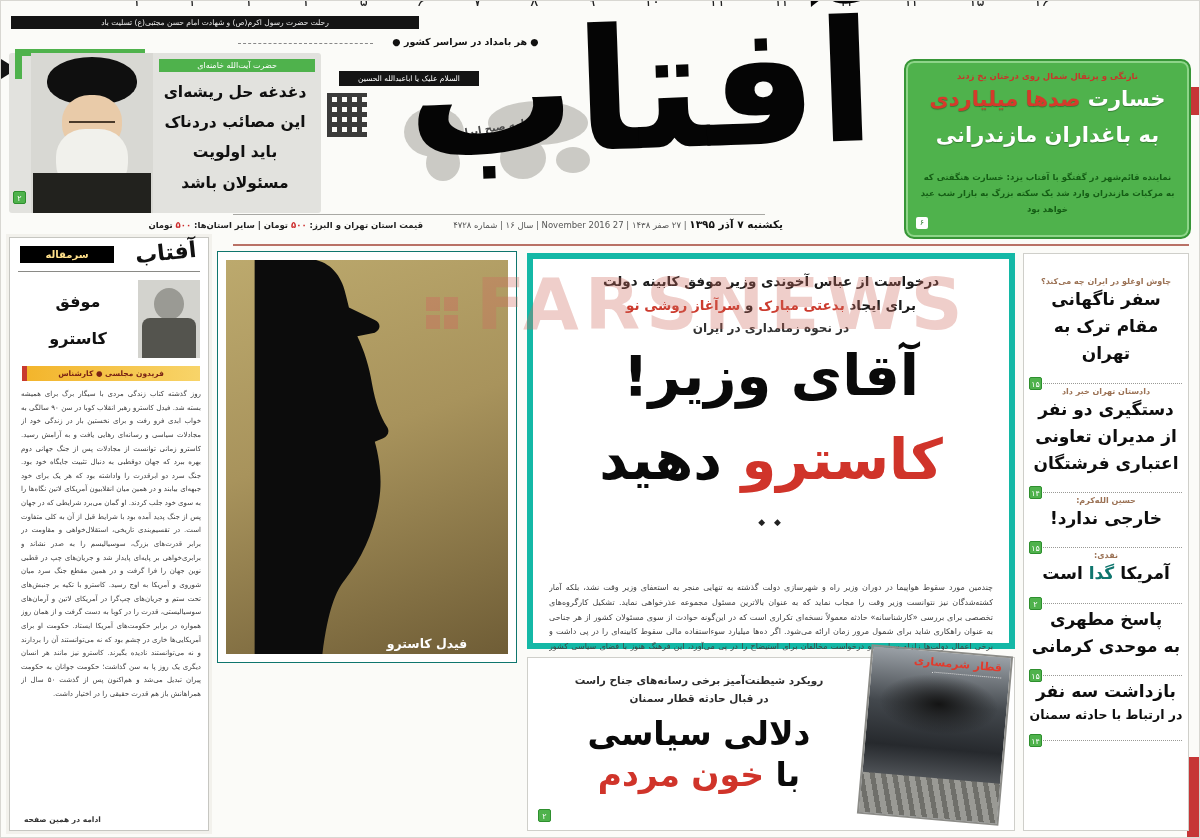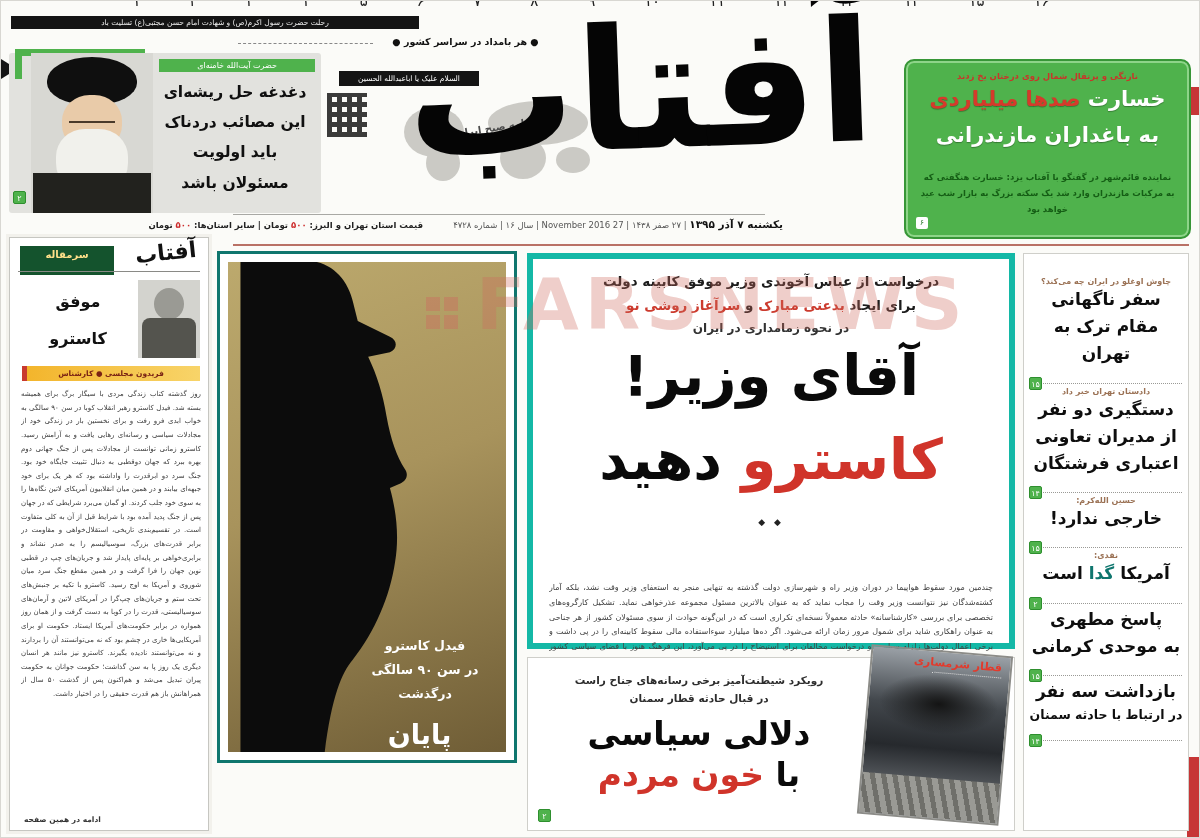--- a/index.html
+++ b/index.html
@@ -68,33 +68,33 @@
   #watermark{left:425px;top:250px;width:600px;height:105px;display:flex;align-items:center;direction:ltr;z-index:9;pointer-events:none;}
   #wmicon{width:34px;height:14px;margin-right:16px;position:relative;}
   #wmicon i{position:absolute;width:14px;height:14px;background:rgba(205,105,95,.4);}
   #wmicon i:nth-child(2){left:18px;}
   #wmicon i:nth-child(3){top:18px;}
   #wmicon i:nth-child(4){left:18px;top:18px;}
   #wmtext{font-size:72px;font-weight:bold;letter-spacing:6px;color:rgba(205,105,95,.33);}
 
   
   #edbox{left:8px;top:236px;width:200px;height:594px;background:#fff;border:1px solid #c6c6c1;box-shadow:0 0 0 3px #f2f1ec;}
-  #edlabel{position:absolute;left:10px;top:8px;width:94px;height:29px;background:#14532d;color:#ffe08a;font-size:10px;line-height:17px;text-align:center;font-weight:bold;}
+  #edlabel{position:absolute;left:10px;top:8px;width:94px;height:17px;background:#000000;color:#ffe08a;font-size:10px;line-height:17px;text-align:center;font-weight:bold;}
   #edlogo{position:absolute;right:12px;top:2px;font-size:22px;font-weight:bold;color:#111;transform:rotate(-6deg);}
   #edrule{position:absolute;left:8px;right:8px;top:33px;border-top:1px solid #8a8a86;}
   #edtitle{position:absolute;left:14px;top:46px;width:108px;font-size:16px;font-weight:bold;color:#111;line-height:2.3;text-align:center;}
   #edphoto{position:absolute;left:128px;top:42px;width:62px;height:78px;background:#d3d3ce;overflow:hidden;}
   #edphoto .head{position:absolute;left:16px;top:8px;width:30px;height:32px;background:#9a9a94;border-radius:50%;}
   #edphoto .body{position:absolute;left:4px;top:38px;width:54px;height:40px;background:#54544e;border-radius:8px 8px 0 0;}
   #edbyline{position:absolute;left:12px;top:128px;width:178px;height:15px;background:linear-gradient(90deg,#c8392f 0 5px,#f3b52c 5px,#f8d469);color:#7a2214;font-size:7.5px;font-weight:bold;line-height:15px;text-align:center;}
   #edbody{position:absolute;left:11px;top:150px;width:180px;height:416px;font-size:7px;line-height:1.95;color:#3a3a3a;text-align:justify;overflow:hidden;}
   #edfooter{position:absolute;left:14px;bottom:6px;font-size:7.5px;font-weight:bold;color:#333;}
 
   
-  #castrobox{left:216px;top:250px;width:300px;height:512px;background:#fff;border:3px solid #0f766e;}
+  #castrobox{left:216px;top:250px;width:300px;height:412px;background:#fff;border:1px solid #0f766e;}
   #castrophoto{position:absolute;left:8px;top:8px;right:8px;bottom:8px;background:linear-gradient(160deg,#bca96d,#a8935c 45%,#6f5d36);overflow:hidden;}
   #castrosil{position:absolute;left:0;top:0;height:100%;}
   #ccap{position:absolute;right:6px;top:372px;width:150px;color:#fff;font-size:12.5px;font-weight:bold;line-height:1.9;text-align:center;}
   #chead{position:absolute;right:4px;top:448px;width:165px;color:#fff;font-size:27px;font-weight:bold;line-height:1.85;text-align:center;}
 
   
   #mainbox{left:526px;top:252px;width:488px;height:396px;background:#fff;border:6px solid #14b8a6;}
   #msk1{position:absolute;left:0;right:0;top:14px;font-size:13.5px;font-weight:bold;color:#1c1c1c;text-align:center;}
   #msk2{position:absolute;left:0;right:0;top:38px;font-size:13.5px;font-weight:bold;color:#1c1c1c;text-align:center;}
   #msk2 .red{color:#cc3b2e;}

